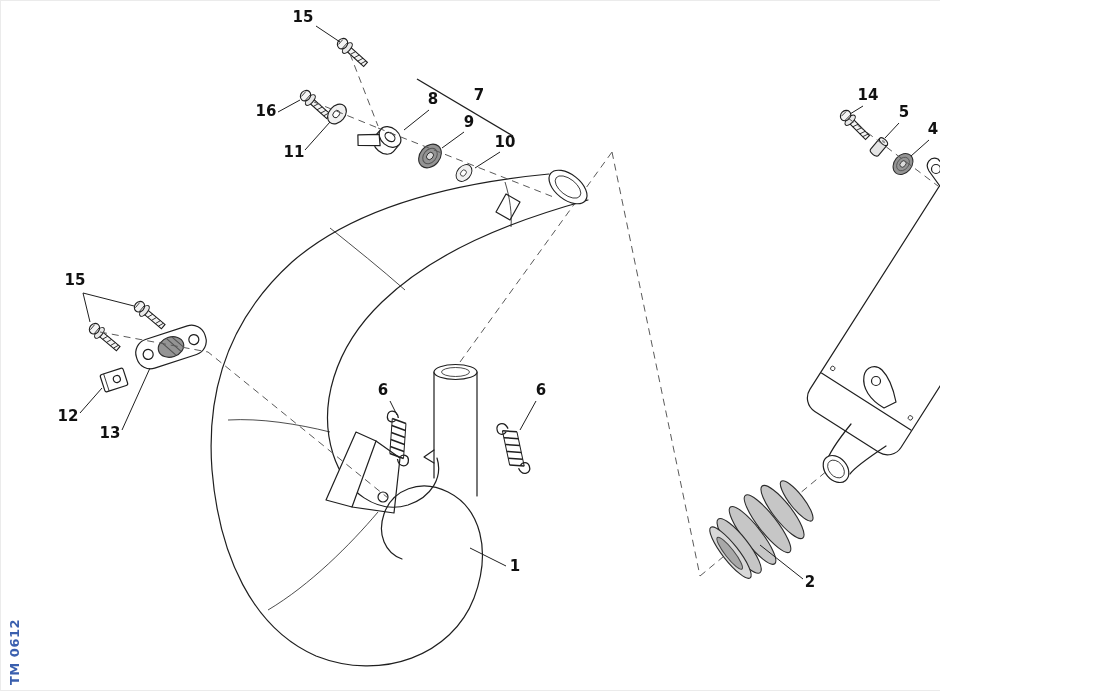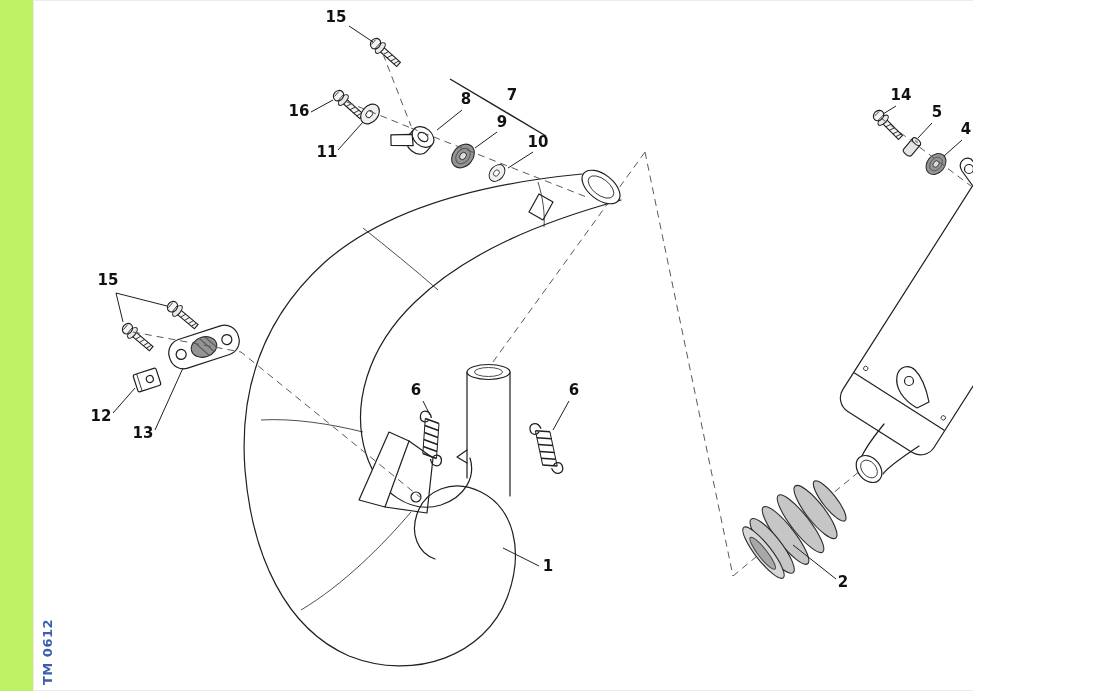--- a/index.html
+++ b/index.html
@@ -1,17 +1,17 @@
 <!DOCTYPE html>
 <html><head>
 <meta charset="utf-8">
 <style>
   html,body { margin:0; padding:0; background:#ffffff; }
-  .canvas { width:940px; height:691px; position:relative; background:#bef264; overflow:hidden;
-            font-family:"DejaVu Sans","Liberation Sans",sans-serif;padding-left:33px; }
+  .canvas { width:940px; height:691px; position:relative; background:#fca5a5; overflow:hidden;
+            font-family:"DejaVu Sans","Liberation Sans",sans-serif; }
   svg { display:block; }
   .ln     { stroke:#1f1f1f; stroke-width:1.2; fill:none; stroke-linecap:round; stroke-linejoin:round; }
   .lnw    { stroke:#1f1f1f; stroke-width:1.2; fill:#ffffff; stroke-linecap:round; stroke-linejoin:round; }
   .thin   { stroke:#1f1f1f; stroke-width:0.8; fill:none; }
   .dash   { stroke:#5a5a5a; stroke-width:1; stroke-dasharray:7 5; fill:none; }
   .leader { stroke:#1f1f1f; stroke-width:1; fill:none; }
   text.callout { font:bold 15px "DejaVu Sans","Liberation Sans",sans-serif; fill:#111111; text-anchor:middle; }
   text.wm { font:bold 13px "DejaVu Sans","Liberation Sans",sans-serif; letter-spacing:0.5px; }
 </style>
 </head>

